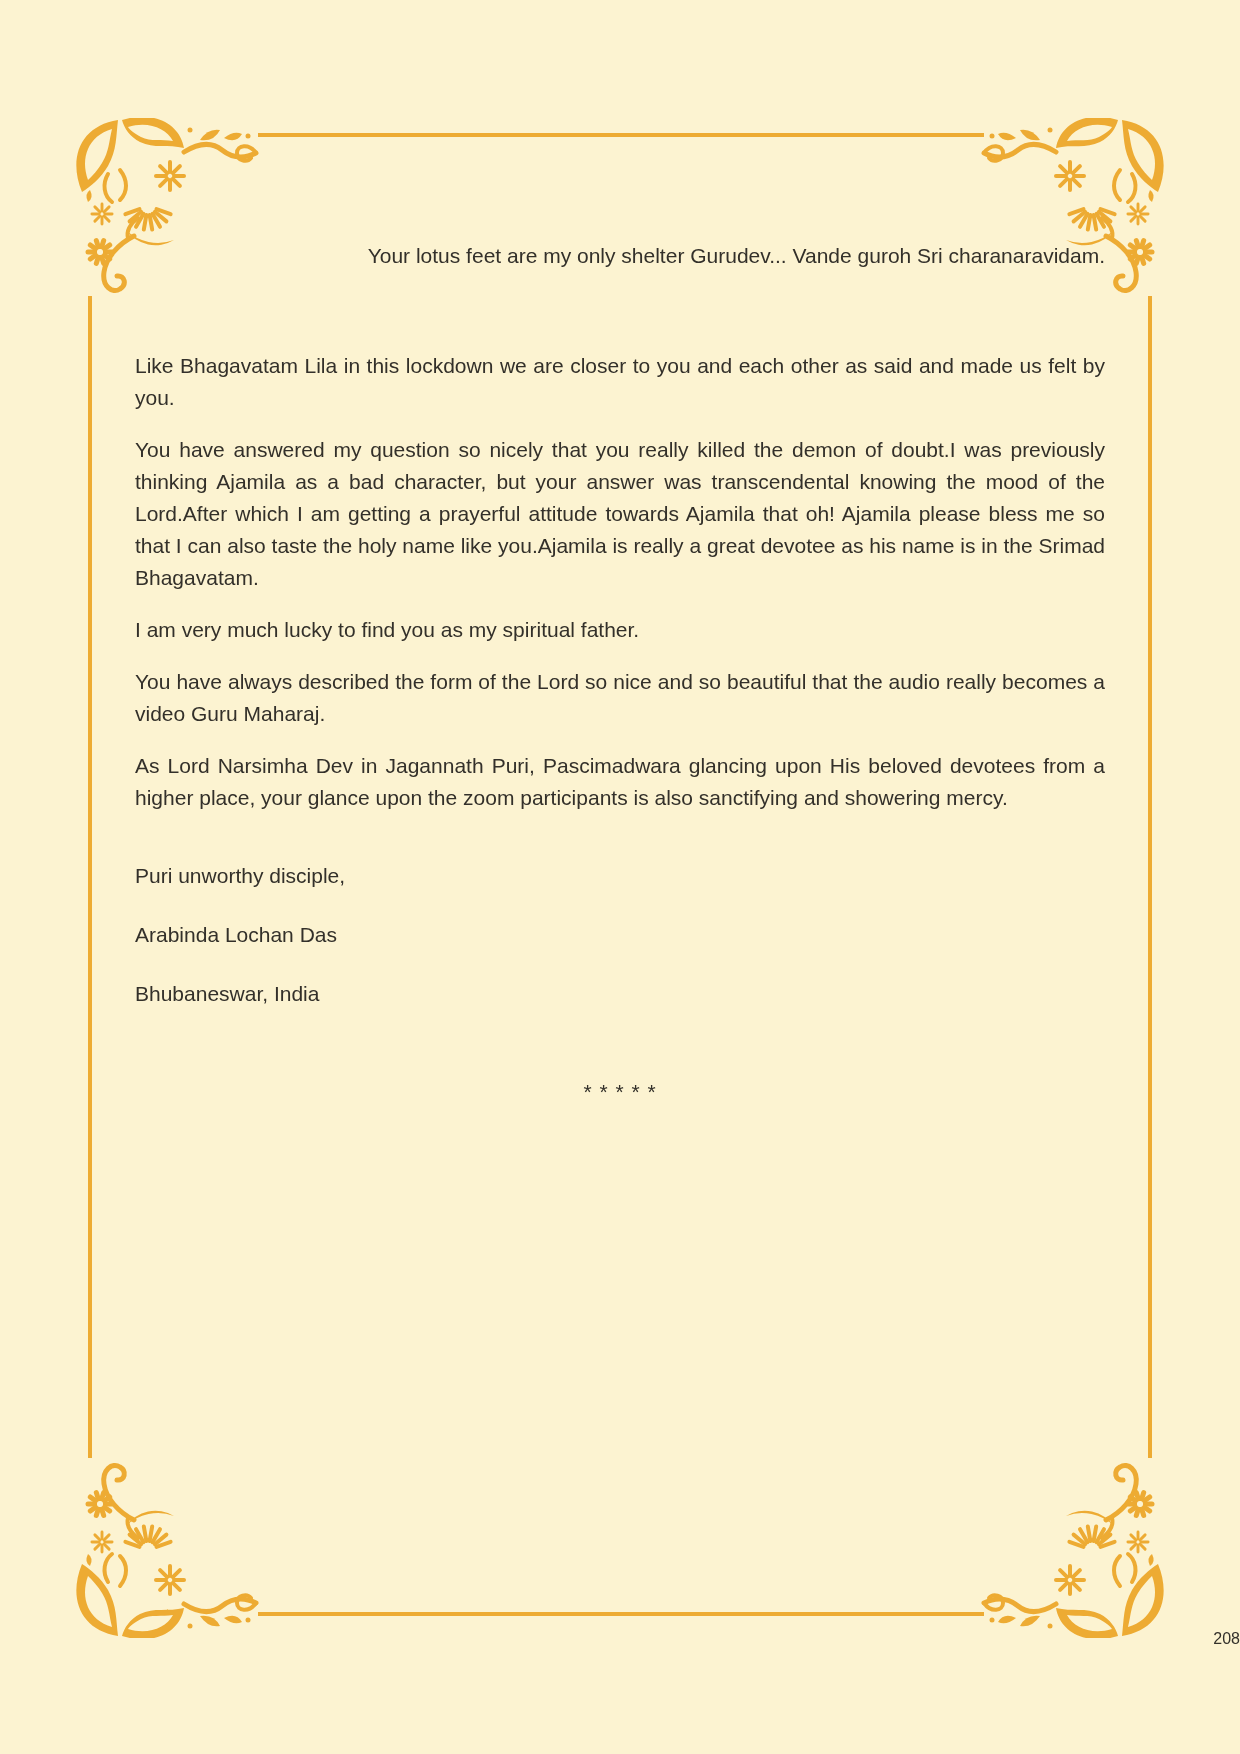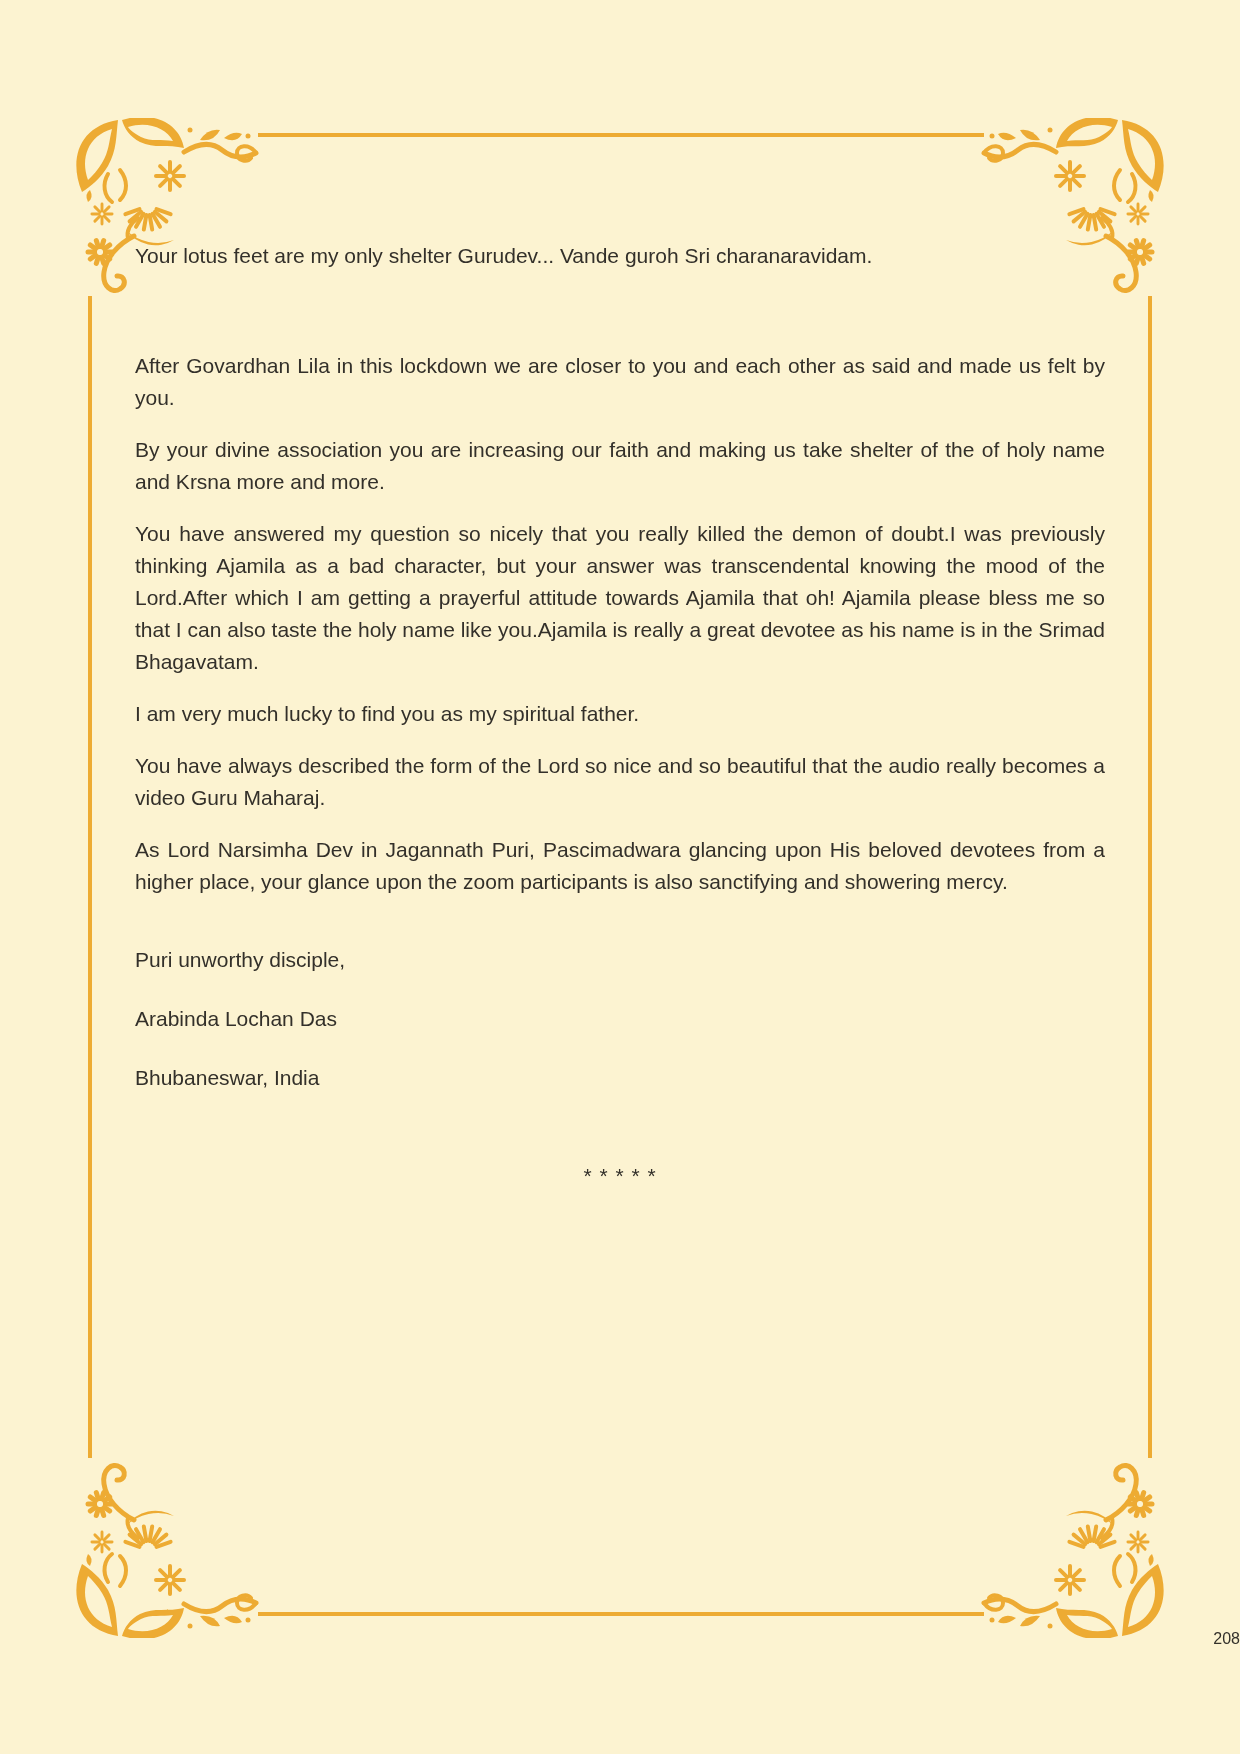--- a/index.html
+++ b/index.html
@@ -30,21 +30,21 @@
   .corner.br{left:978px;top:1458px;transform:scale(-1,-1);}
   .corner svg{display:block;width:100%;height:100%;}
   
   .content{position:absolute;left:135px;top:240px;width:970px;}
   .content p{
     margin:0 0 20px 0;
     font-size:21px;
     line-height:32px;
     text-align:justify;
   }
-  .content p.salutation{margin-bottom:78px;text-align:left;}
+  .content p.salutation{margin-bottom:78px;text-align:right;}
   .content p.indent{text-indent:7px;}
   .content p.sig{text-align:left;margin-bottom:16px;margin-top:27px;}
   .content p.sig.first{margin-top:46px;}
   .content p.separator{
     margin-top:66px;
     text-align:center;
     letter-spacing:1px;
   }
   .pagenum{
     position:absolute;left:0;top:1630px;width:1240px;
@@ -156,22 +156,21 @@
       </svg>
   </div>
 
   <div class="bline top"></div>
   <div class="bline bottom"></div>
   <div class="bline left"></div>
   <div class="bline right"></div>
 
   <div class="content">
     <p class="salutation">Your lotus feet are my only shelter Gurudev... Vande guroh Sri charanaravidam.</p>
-    <p>After Govardhan Lila in this lockdown we are closer to you and each other as said and made us felt by you.</p>
-    <p>By your divine association you are increasing our faith and making us take shelter of the of holy name and Krsna more and more.</p>
+    <p>Like Bhagavatam Lila in this lockdown we are closer to you and each other as said and made us felt by you.</p>
     <p>You have answered my question so nicely that you really killed the demon of doubt.I was previously thinking Ajamila as a bad character, but your answer was transcendental knowing the mood of the Lord.After which I am getting a prayerful attitude towards Ajamila that oh! Ajamila please bless me so that I can also taste the holy name like you.Ajamila is really a great devotee as his name is in the Srimad Bhagavatam.</p>
     <p>I am very much lucky to find you as my spiritual father.</p>
     <p>You have always described the form of the Lord so nice and so beautiful that the audio really becomes a video Guru Maharaj.</p>
     <p>As Lord Narsimha Dev in Jagannath Puri, Pascimadwara glancing upon His beloved devotees from a higher place, your glance upon the zoom participants is also sanctifying and showering mercy.</p>
     <p class="sig first">Puri unworthy disciple,</p>
     <p class="sig">Arabinda Lochan Das</p>
     <p class="sig">Bhubaneswar, India</p>
     <p class="separator">* * * * *</p>
   </div>
 

